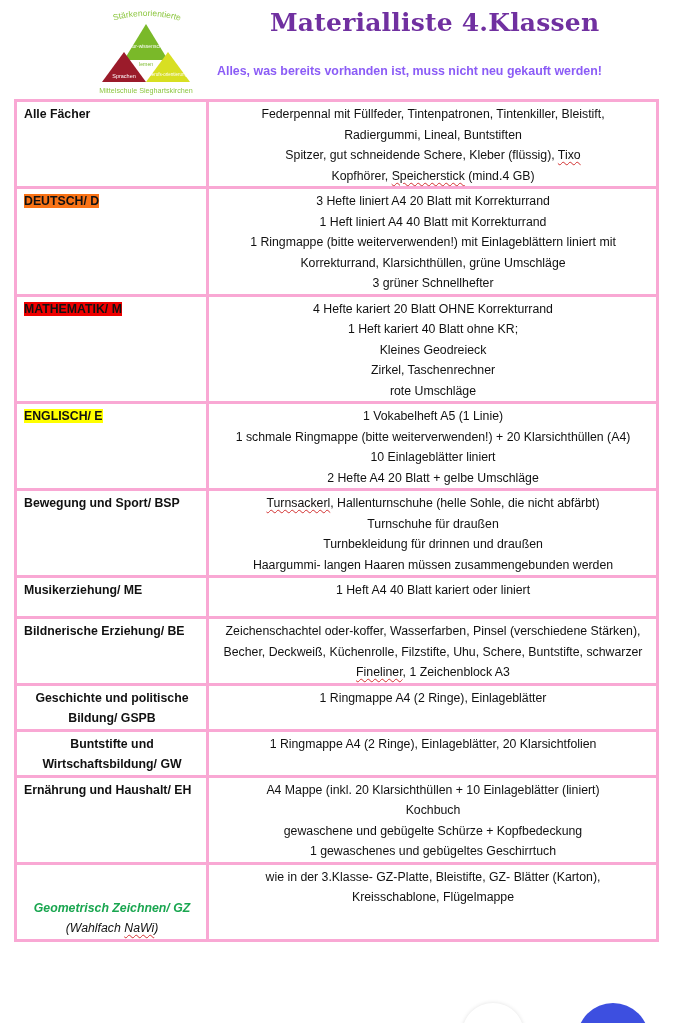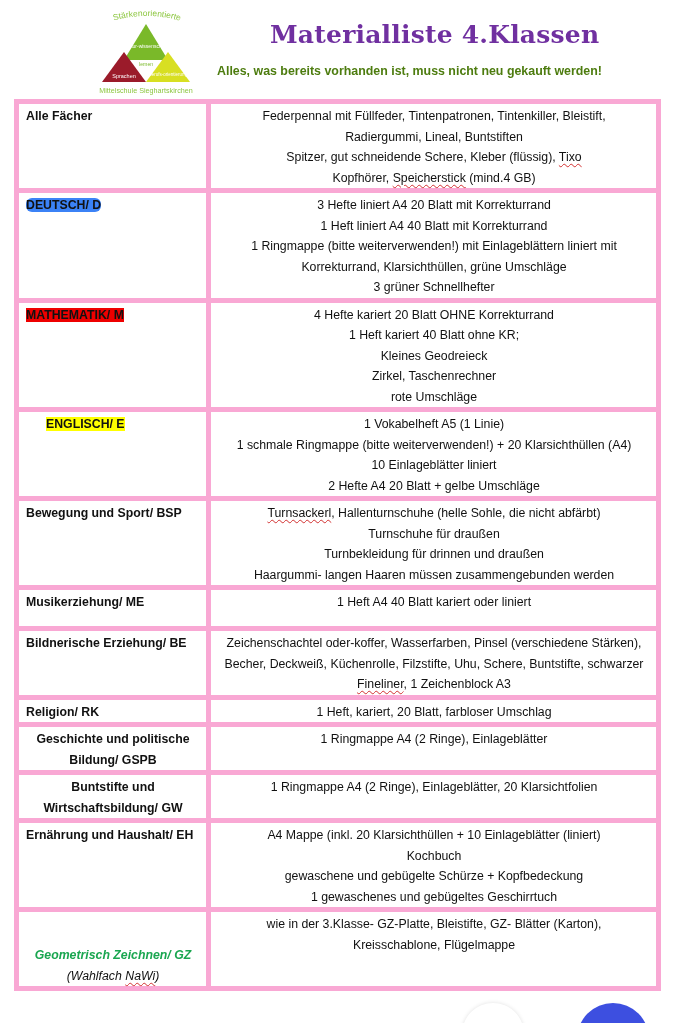--- a/index.html
+++ b/index.html
@@ -3,41 +3,41 @@
 <meta charset="utf-8">
 <style>
   html, body { margin: 0; padding: 0; }
   body {
     width: 687px; height: 1023px; overflow: hidden; position: relative;
     background: #ffffff; font-family: "Liberation Sans", sans-serif; color: #111;
   }
   .header { position: absolute; left: 0; top: 0; width: 687px; height: 98px; }
   .logo { position: absolute; left: 84px; top: 2px; width: 124px; height: 94px; }
   .title {
-    position: absolute; left: 270px; top: 20px; width: 330px;
+    position: absolute; left: 270px; top: 8px; width: 330px;
     font-family: "DejaVu Serif", serif; font-weight: bold;
     font-size: 25px; color: #7030a0; letter-spacing: 0.2px; white-space: nowrap;
   }
   .subtitle {
     position: absolute; left: 217px; top: 64px;
     font-family: "Liberation Sans", sans-serif; font-weight: bold;
-    font-size: 12.4px; color: #4d7c0f; white-space: nowrap;
+    font-size: 12.4px; color: #8b5cf6; white-space: nowrap;
   }
   .table-wrap { position: absolute; left: 14px; top: 99px; width: 642px; }
   table { border-collapse: collapse; width: 642px; table-layout: fixed; }
   col.c1 { width: 192px; } col.c2 { width: 450px; }
   td {
-    border: 5px solid #f9a8d4; vertical-align: top; padding: 2px 6px 0 7px;
+    border: 3px solid #f9a8d4; vertical-align: top; padding: 2px 6px 0 7px;
     font-size: 12.3px; line-height: 20.5px;
   }
   td.subj { font-weight: bold; }
   .line { display: block; white-space: nowrap; text-align: center; }
-  .hl-green { background: #3b82f6; border-radius: 6px; }
+  .hl-green { background: #f97316; }
   .hl-red { background: #ee0000; margin-top: 31px; }
-  .hl-yellow { background: #ffff00; margin-left: 20px; }
+  .hl-yellow { background: #ffff00; }
   .gz-title { color: #1aa650; font-style: italic; font-weight: bold; margin-top: 31px; }
   .gz-sub { font-style: italic; font-weight: normal; }
   .spell {
     text-decoration: underline wavy #d23030; text-decoration-thickness: 1px;
     text-underline-offset: 2px;
   }
   .fab-white {
     position: absolute; left: 462px; top: 1003px; width: 62px; height: 62px;
     border-radius: 50%; background: #fff; box-shadow: 0 0 4px rgba(0,0,0,0.12);
   }
@@ -140,26 +140,20 @@
       <tr style="height:62px">
         <td class="subj"><span>Bildnerische Erziehung/ BE</span></td>
         <td>
           <span class="line">Zeichenschachtel oder-koffer, Wasserfarben, Pinsel (verschiedene Stärken),</span>
           <span class="line">Becher, Deckweiß, Küchenrolle, Filzstifte, Uhu, Schere, Buntstifte, schwarzer</span>
           <span class="line"><span class="spell">Fineliner</span><span>, 1 Zeichenblock A3</span></span>
         </td>
       </tr>
 
 
-      <tr style="height:21px">
-        <td class="subj"><span>Religion/ RK</span></td>
-        <td>
-          <span class="line">1 Heft, kariert, 20 Blatt, farbloser Umschlag</span>
-        </td>
-      </tr>
 
 
       <tr style="height:41px">
         <td class="subj">
           <span class="line">Geschichte und politische</span>
           <span class="line">Bildung/ GSPB</span>
         </td>
         <td>
           <span class="line">1 Ringmappe A4 (2 Ringe), Einlageblätter</span>
         </td>

